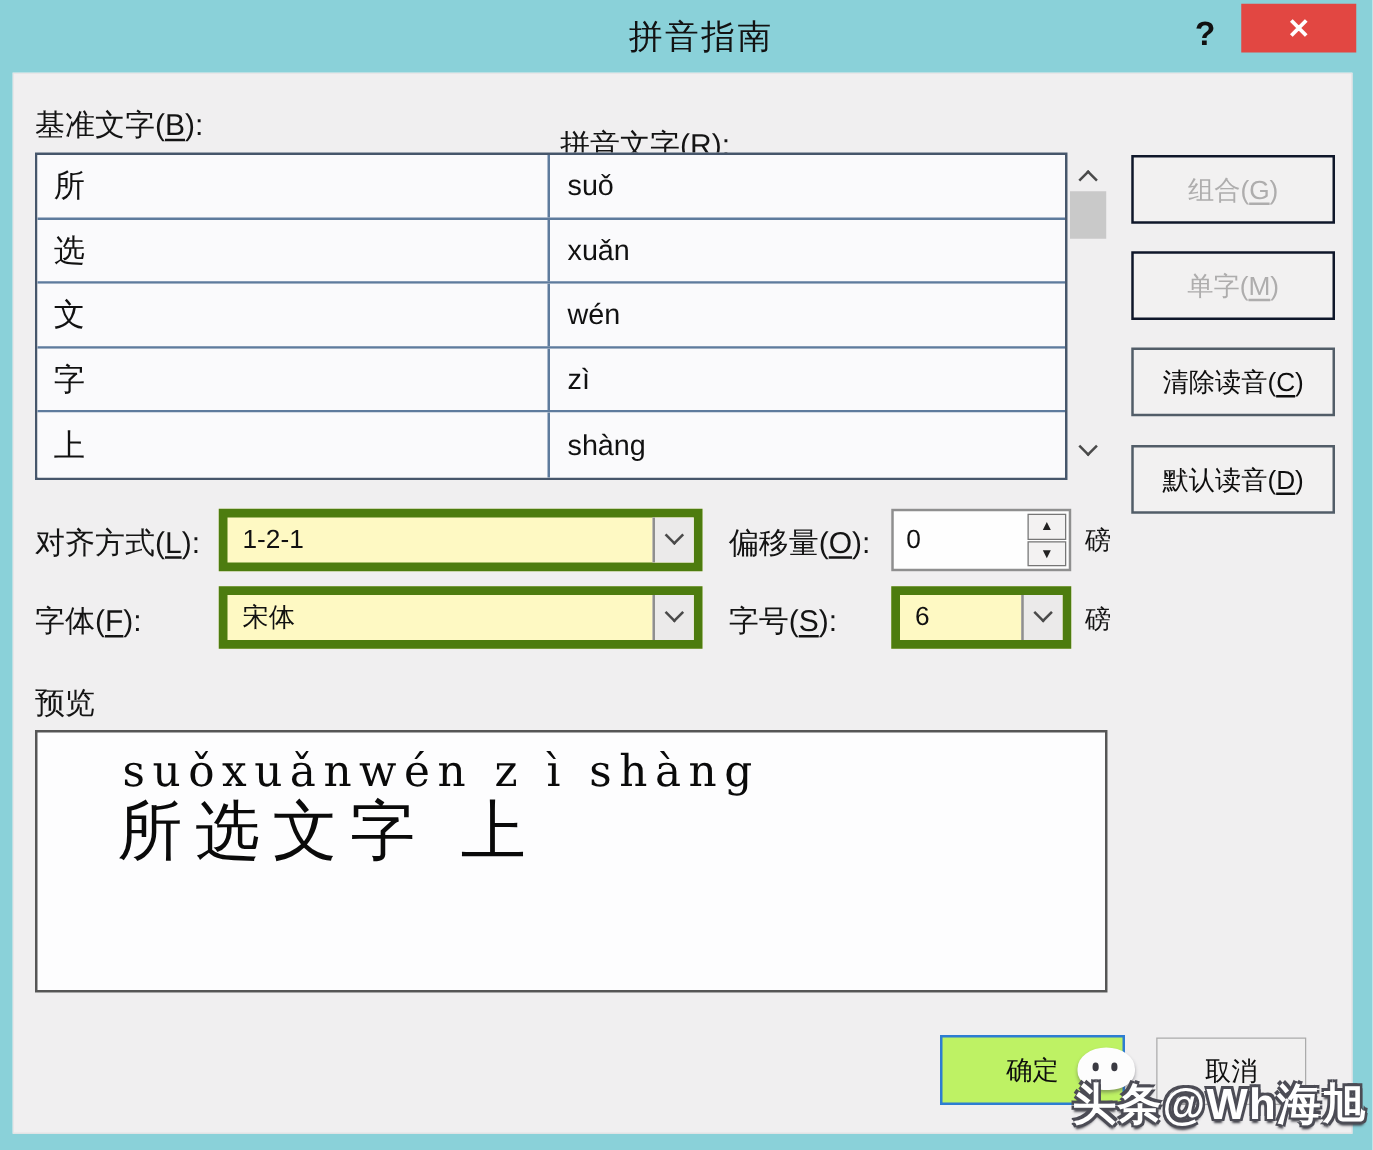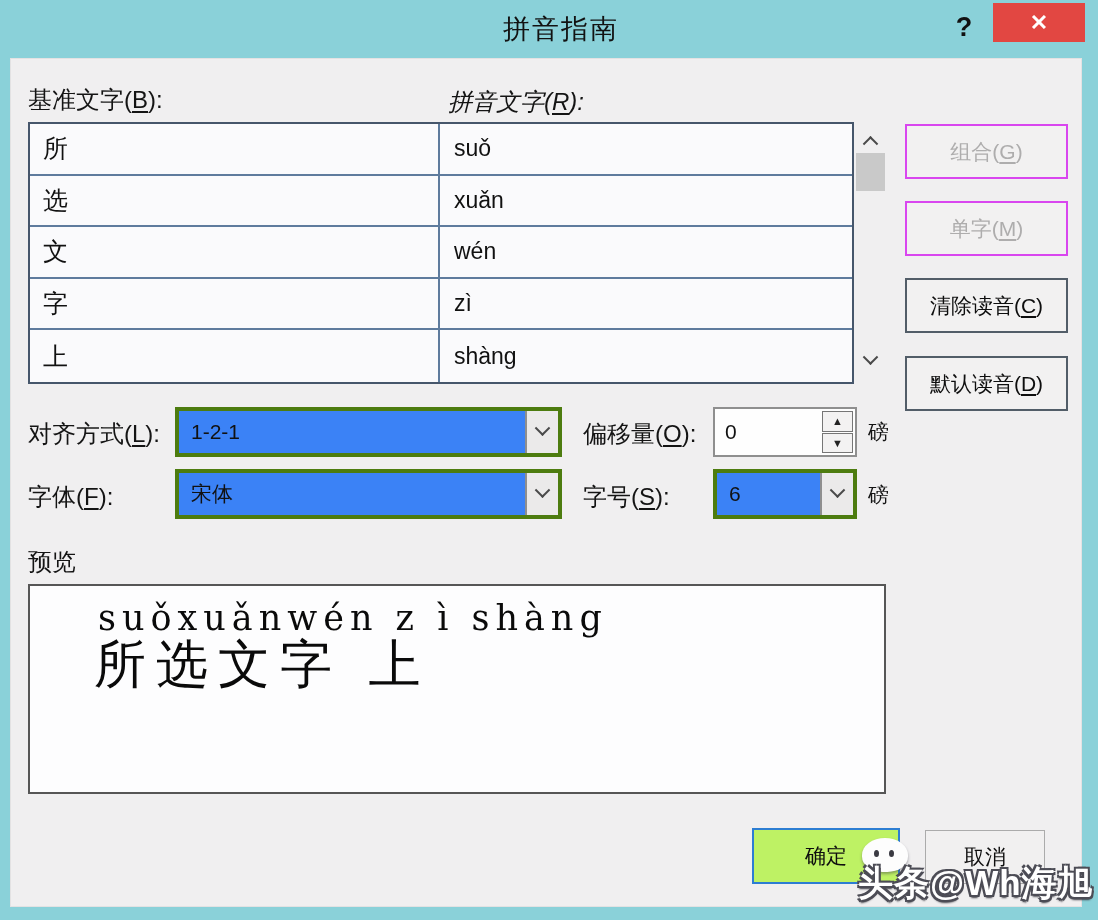--- a/index.html
+++ b/index.html
@@ -46,24 +46,24 @@
   .chev.up { transform:rotate(-135deg) translate(-3px,-3px); }
   .chev.down { transform:rotate(45deg) translate(-3px,-3px); }
   .chev.small { width:11px; height:11px; border-width:2.5px; border-color:#4a4a4a; }
   .sb-thumb { position:absolute; left:846px; top:95px; width:29px; height:38px; background:#c9c9c9; cursor:grab; }
 
   
   .sidebtn { position:absolute; left:895px; width:163px; height:55px;
              background:#f2f1f1; border:2px solid #50holder; display:flex; align-items:center; justify-content:center;
              font-size:21px; color:#0e0e0e; cursor:pointer; font-family:inherit; }
   .sidebtn.enabled { border:2px solid #525d68; }
-  .sidebtn.disabled { border:2px solid #d946ef; color:#aeadad; cursor:default; }
-
-  
-  .combo { position:absolute; background:#3b82f6; border:4px solid #4d7c0f;text-align:right; }
+  .sidebtn.disabled { border:2px solid #0f172a; color:#aeadad; cursor:default; }
+
+  
+  .combo { position:absolute; background:#fef9c3; border:7px solid #4d7c0f;text-align:right; }
   .combo .val { position:absolute; left:12px; top:50%; transform:translateY(-50%);
                 font-size:21px; color:#111; }
   .combo .drop { position:absolute; right:0; top:0; bottom:0; width:33px; background:#ebeaea;
                  border-left:2px solid #8f8f8f; display:flex; align-items:center; justify-content:center; cursor:pointer; }
   .spin { position:absolute; background:#fefefe; border:2px solid #8f8f8f; }
   .spin .val { position:absolute; left:10px; top:50%; transform:translateY(-50%); font-size:21px; color:#111; }
   .spinbtns { position:absolute; right:2px; top:2px; bottom:2px; width:31px; display:flex; flex-direction:column; }
   .spinbtn { flex:1; background:#f3f2f2; border:1px solid #767676; display:flex; align-items:center; justify-content:center;
              font-size:11px; color:#222; cursor:pointer; padding:0; }
   .spinbtn:first-child { margin-bottom:1px; }
@@ -106,21 +106,21 @@
       <span>?</span>
     </button>
     <button class="closebtn">
       <span>✕</span>
     </button>
   </div>
 
   <div class="dialog">
 
     <div class="lbl" style="left:18px; top:26px;"><span>基准文字(</span><span class="ak">B</span><span>):</span></div>
-    <div class="lbl" style="left:438px; top:28px;font-style:italic;"><span>拼音文字(</span><span class="ak">R</span><span>):</span></div>
+    <div class="lbl" style="left:438px; top:42px;"><span>拼音文字(</span><span class="ak">R</span><span>):</span></div>
 
     <div class="rubytable">
       <div class="trow">
         <div class="tcell-base">
             <span>所</span>
           </div>
         <div class="tcell-ruby">
             <span>suǒ</span>
           </div>
       </div>

